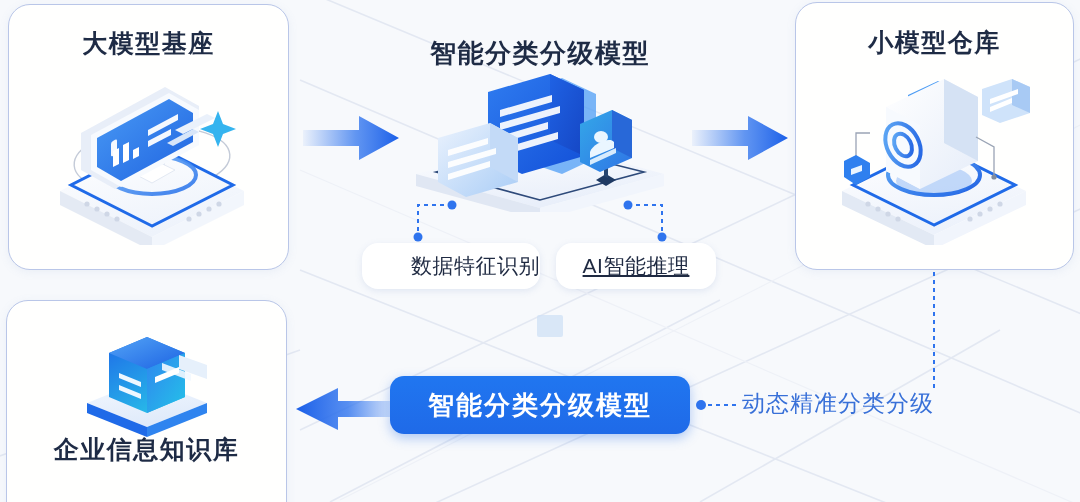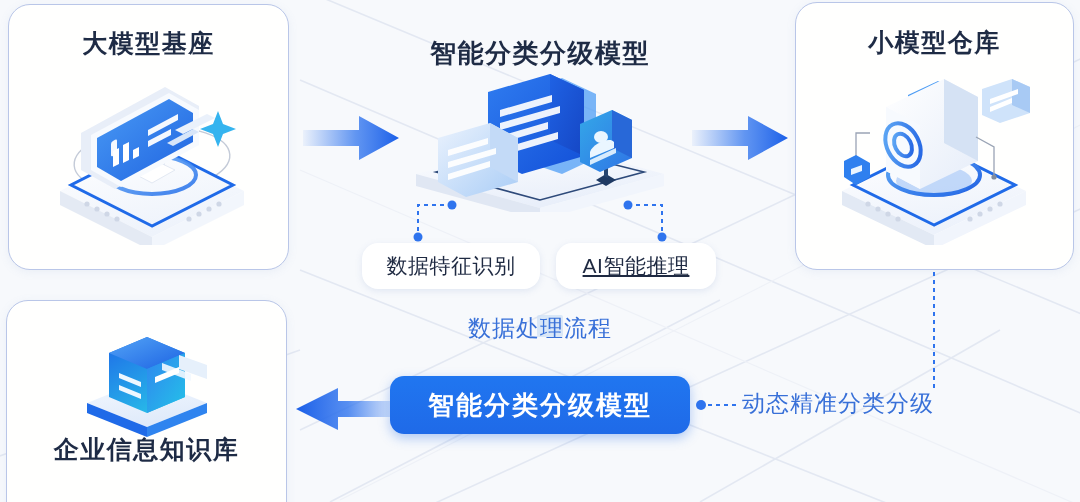--- a/index.html
+++ b/index.html
@@ -65,21 +65,21 @@
   .pill {
     position: absolute;
     background: #fff;
     border-radius: 16px;
     box-shadow: 0 2px 7px rgba(110,135,190,.16);
     font-size: 21px;
     color: #1f2a42;
     display: flex; align-items: center; justify-content: center;
     letter-spacing: .5px;
   }
-  #pill-feature { left: 362px; top: 243px; width: 178px; height: 46px; }
+  #pill-feature { left: 362px; top: 243px; width: 178px; height: 46px; justify-content: flex-end; }
   #pill-ai      { left: 556px; top: 243px; width: 160px; height: 46px; text-decoration: underline; }
 
   
   #flow-label {
     position: absolute; left: 440px; top: 313px; width: 200px;
     text-align: center;
     font-size: 23px; color: #3870d8; letter-spacing: 1px;
     font-weight: 500;
   }
   #flow-label-chip {
@@ -415,21 +415,20 @@
   </svg>
 
   <div class="pill" id="pill-feature">
     <span>数据特征识别</span>
   </div>
   <div class="pill" id="pill-ai">
     <span>AI智能推理</span>
   </div>
 
   <div id="flow-label-chip"></div>
-  <div id="flow-label">数据处理流程</div>
 
   <div id="model-button">
     <span>智能分类分级模型</span>
   </div>
 
   <div id="dynamic-label">动态精准分类分级</div>
 
 </div>
 
 </body></html>

